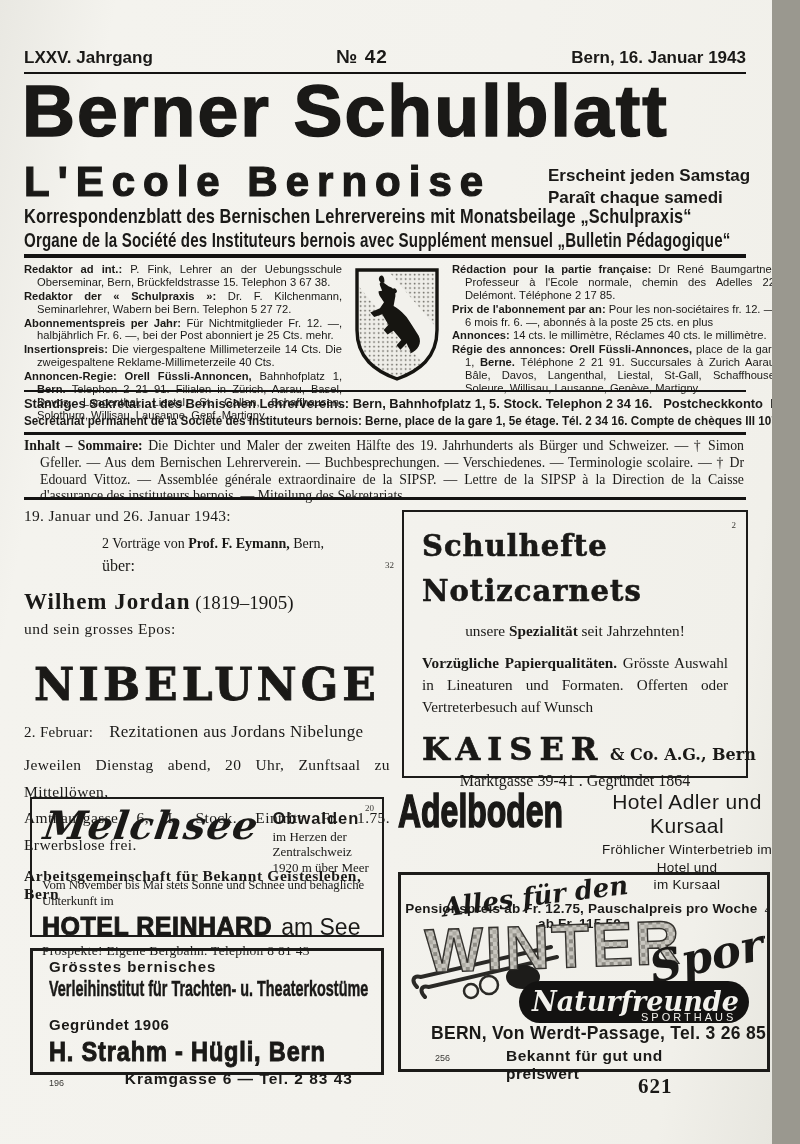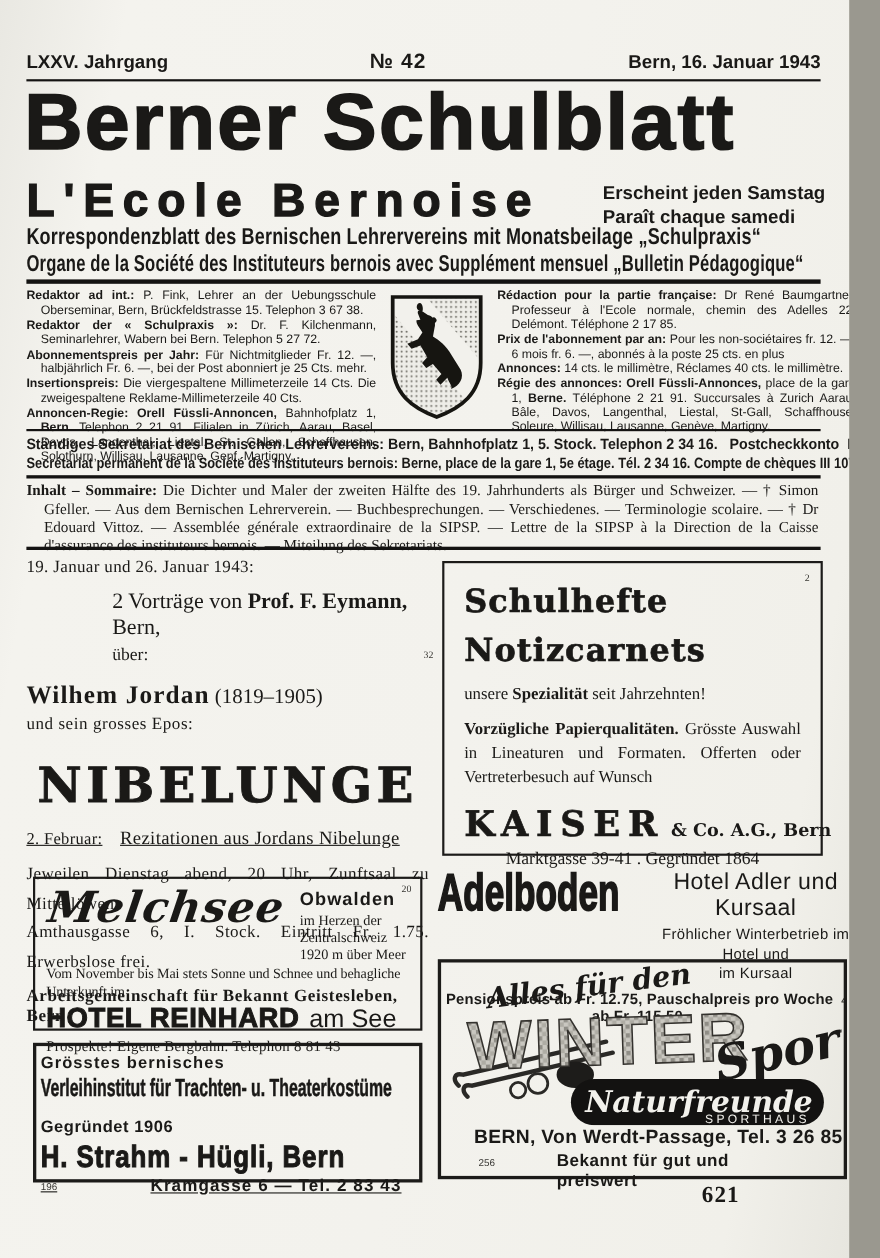--- a/index.html
+++ b/index.html
@@ -35,39 +35,39 @@
   .sek1{top:396px;transform:scaleX(0.95);}
   .sek2{top:413px;transform:scaleX(0.86);}
   .rule-thick2{top:432px;height:3px;}
 
   .inhalt{position:absolute;top:438px;left:24px;right:28px;font-family:"Liberation Serif",serif;font-size:13.8px;line-height:1.22;text-align:justify;padding-left:16px;text-indent:-16px;}
   .rule-thick3{top:497px;height:3px;}
 
   
   .ad-eymann{position:absolute;left:24px;top:507px;width:366px;font-family:"Liberation Serif",serif;}
   .ey-dates{font-size:15.5px;letter-spacing:0.3px;}
-  .ey-lect{margin:11px 0 0 78px;font-size:20px;}
+  .ey-lect{margin:11px 0 0 78px;font-size:14px;}
   .ey-ueber{margin:5px 0 0 78px;font-size:16px;position:relative;}
   .tiny-ref{font-size:9px;color:#3a3935;}
   .ey-ueber .tiny-ref{position:absolute;right:-4px;top:3px;}
   .ey-name{margin-top:14px;font-size:23px;}
   .ey-name .nm{font-weight:bold;letter-spacing:1px;}
   .ey-name .yrs{font-size:19px;}
   .ey-epos{margin-top:5px;font-size:15.5px;letter-spacing:0.5px;}
   .ey-big{margin-top:25px;text-align:center;font-family:"DejaVu Serif",serif;font-weight:bold;font-size:44px;letter-spacing:4px;line-height:1;-webkit-text-stroke:0.8px #1a1917;}
-  .ey-feb{margin-top:15px;font-size:17px;letter-spacing:0.3px;text-decoration:underline;}
+  .ey-feb{margin-top:15px;font-size:17px;letter-spacing:0.3px;}
   .ey-feb .lbl{font-size:15px;margin-right:16px;}
   .ey-det{margin-top:10px;font-size:15.5px;line-height:1.72;letter-spacing:0.4px;text-align:justify;}
   .ey-org{margin-top:8px;font-weight:bold;font-size:15.5px;letter-spacing:0.6px;}
 
   
   .ad-kaiser{position:absolute;left:402px;top:510px;width:346px;height:268px;border:2px solid #1c1b19;box-sizing:border-box;padding:12px 18px;font-family:"Liberation Serif",serif;}
   .kai-ref{position:absolute;top:8px;right:10px;}
   .kai-title{font-family:"DejaVu Serif",serif;font-weight:bold;font-size:29px;letter-spacing:1px;line-height:1.55;-webkit-text-stroke:0.6px #1a1917;}
-  .kai-tag{margin-top:8px;text-align:left;font-size:15.3px;}
+  .kai-tag{margin-top:8px;text-align:center;font-size:15.3px;}
   .kai-body{margin-top:12px;font-size:15.2px;line-height:1.45;text-align:justify;}
   .kai-brand{margin-top:12px;text-align:center;white-space:nowrap;}
   .kai-brand .big{font-family:"DejaVu Serif",serif;font-weight:bold;font-size:32px;letter-spacing:7px;-webkit-text-stroke:0.6px #1a1917;}
   .kai-brand .suffix{font-size:16px;font-weight:bold;font-family:"DejaVu Serif",serif;}
   .kai-addr{margin-top:4px;text-align:center;font-size:16px;}
 
   
   .ad-melchsee{position:absolute;left:30px;top:797px;width:354px;height:140px;border:2px solid #1c1b19;box-sizing:border-box;padding:5px 10px;font-family:"Liberation Serif",serif;}
   .mel-ref{position:absolute;top:4px;right:8px;}
   .mel-head{display:flex;}
@@ -75,26 +75,26 @@
   .mel-right{margin-left:16px;margin-top:5px;line-height:1.2;}
   .mel-region{font-family:"Liberation Sans",sans-serif;font-weight:bold;font-size:16.5px;letter-spacing:1px;}
   .mel-line{font-size:13px;}
   .mel-body{font-size:12.8px;line-height:1.25;margin-top:2px;letter-spacing:-0.1px;}
   .mel-hotel{margin-top:2px;font-family:"Liberation Sans",sans-serif;white-space:nowrap;}
   .mel-hotel .hb{font-weight:bold;font-size:25px;-webkit-text-stroke:0.9px #1a1917;letter-spacing:0.5px;}
   .mel-hotel .hs{font-size:23px;margin-left:9px;}
   .mel-foot{margin-top:2px;font-size:13.5px;letter-spacing:0.3px;}
 
   
-  .ad-strahm{position:absolute;left:30px;top:948px;width:354px;height:127px;border:3px solid #1c1b19;box-sizing:border-box;padding:7px 4px;font-family:"Liberation Sans",sans-serif;}
+  .ad-strahm{position:absolute;left:30px;top:948px;width:354px;height:127px;border:3px solid #1c1b19;box-sizing:border-box;padding:7px 16px;font-family:"Liberation Sans",sans-serif;}
   .str-l1{font-weight:bold;font-size:15px;letter-spacing:1px;}
   .str-l2{font-weight:bold;font-size:22.5px;white-space:nowrap;transform:scaleX(0.64);transform-origin:left;-webkit-text-stroke:0.5px #1a1917;margin-top:1px;}
   .str-l3{font-weight:bold;font-size:15px;letter-spacing:0.5px;margin-top:14px;}
   .str-name{font-weight:bold;font-size:28px;letter-spacing:1px;margin-top:3px;white-space:nowrap;transform:scaleX(0.84);transform-origin:left;-webkit-text-stroke:1px #1a1917;}
-  .str-foot{display:flex;margin-top:2px;align-items:center;text-decoration:underline;}
+  .str-foot{display:flex;margin-top:2px;align-items:flex-end;}
   .str-addr{font-weight:bold;font-size:15.5px;margin-left:auto;margin-right:12px;letter-spacing:1px;}
 
   
   .ad-adelboden{position:absolute;left:398px;top:789px;width:378px;font-family:"Liberation Sans",sans-serif;text-align:center;}
   .adel-head{display:flex;}
   .adel-name{font-weight:bold;font-size:47px;line-height:0.95;white-space:nowrap;width:200px;transform:scaleX(0.68);transform-origin:left;-webkit-text-stroke:1.6px #1a1917;}
   .adel-right{padding-top:1px;}
   .adel-hotel{font-size:21px;letter-spacing:0.4px;}
   .adel-desc{font-size:13.5px;line-height:1.3;margin-top:3px;letter-spacing:0.3px;}
   .adel-price{margin-top:7px;font-size:13.5px;font-weight:bold;letter-spacing:0.2px;display:flex;align-items:baseline;}

